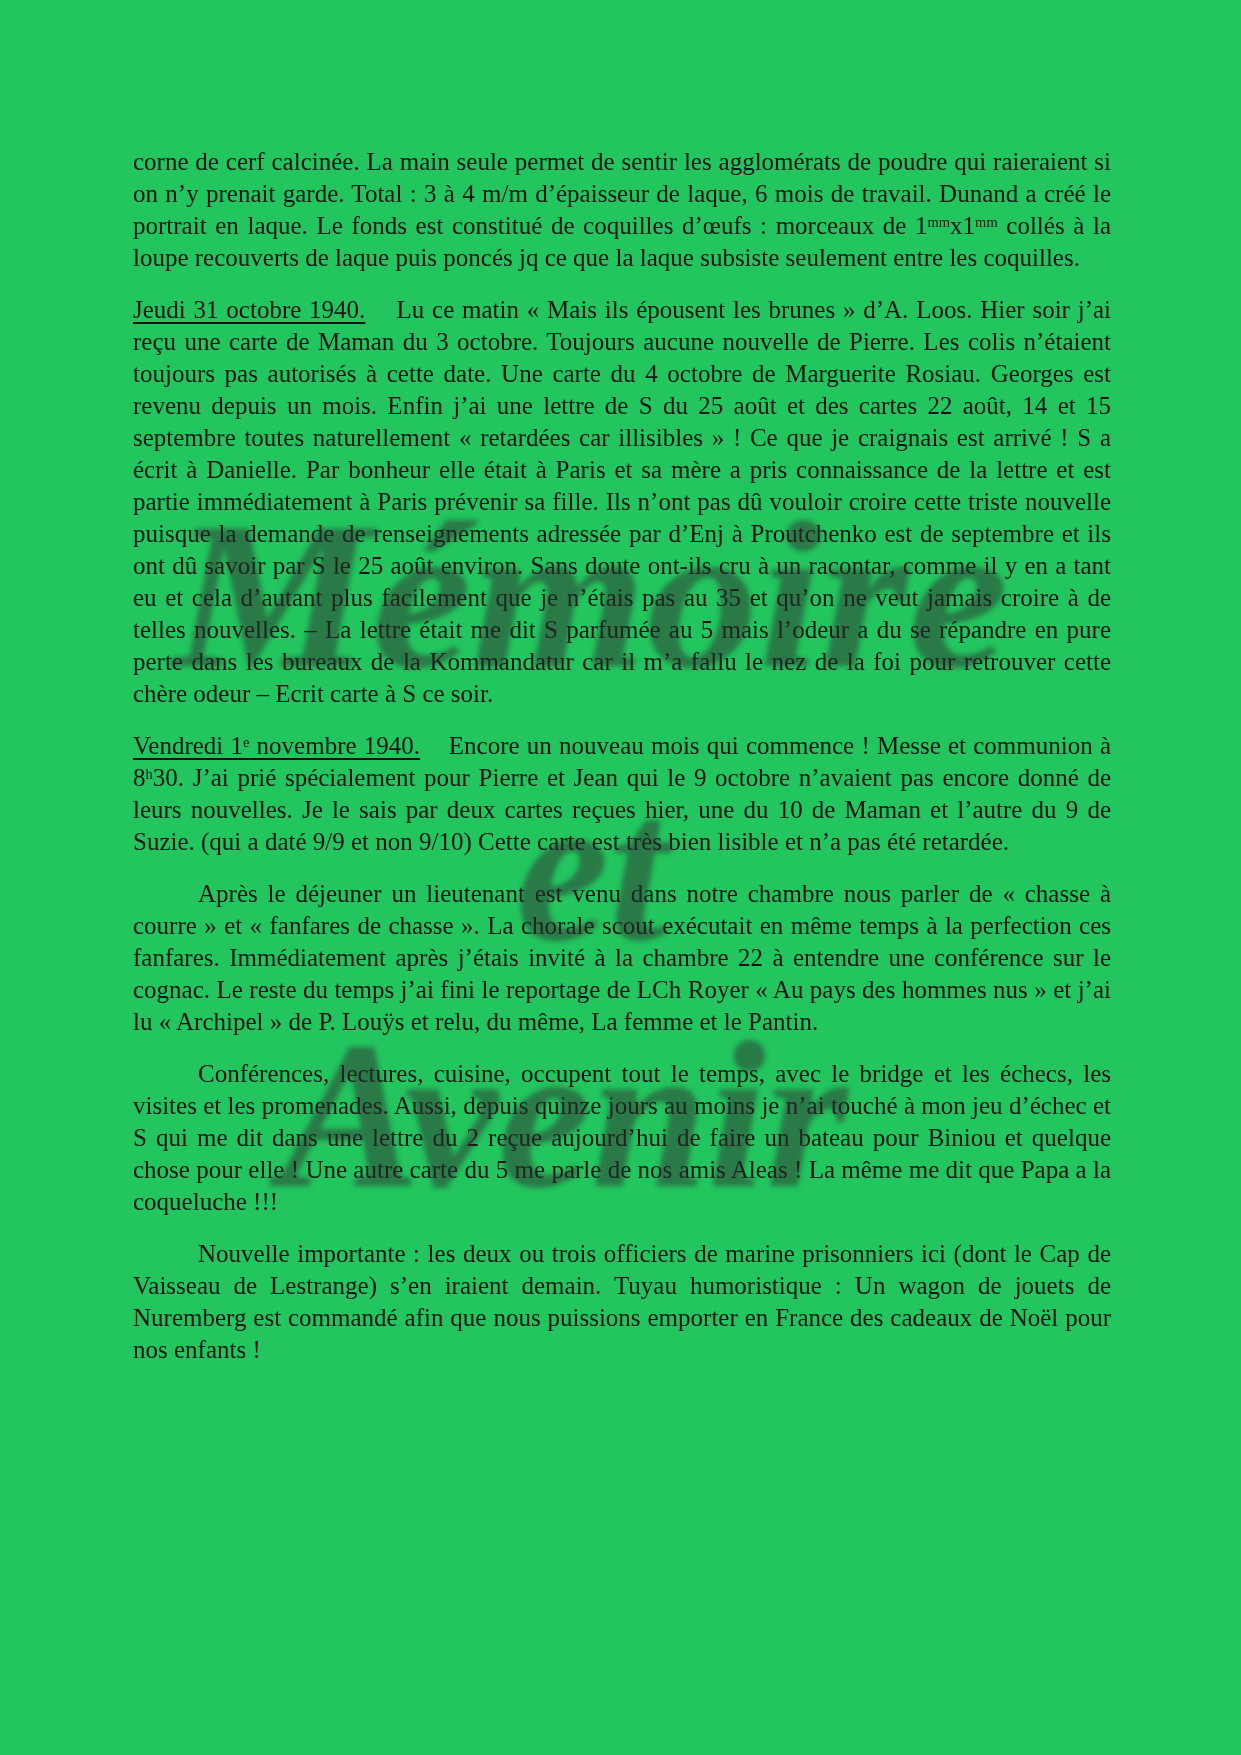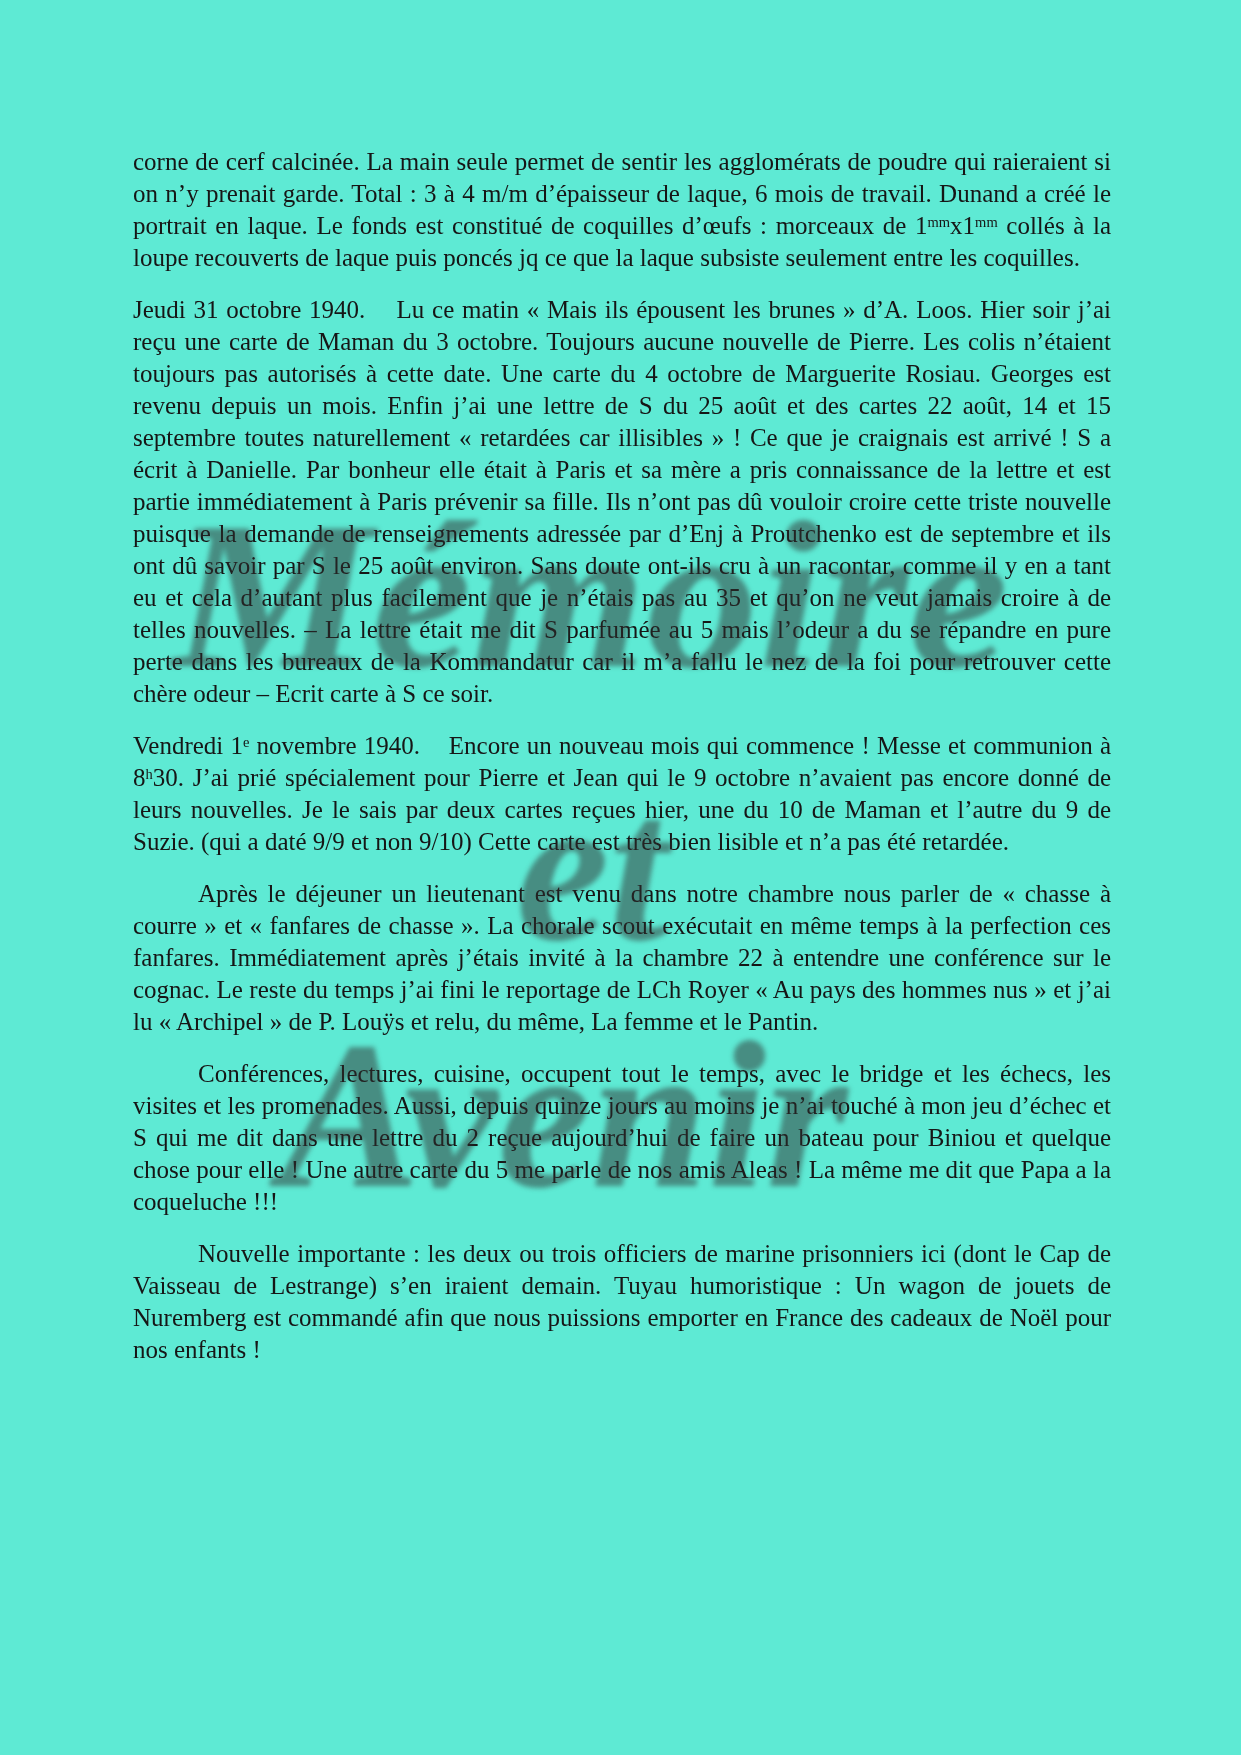--- a/index.html
+++ b/index.html
@@ -6,34 +6,35 @@
   body {
     width: 1241px; height: 1755px;
     background: #ffffff;
     font-family: "Liberation Serif", serif;
     color: #161616;
     position: relative;
     overflow: hidden;
   }
   .page {
     position: absolute; inset: 0;
-    background: #5eead4;
+    background: #22c55e;
     overflow: hidden;
   }
   .text-block {
     position: absolute;
     left: 133px; top: 146px;
     width: 978px;
     font-size: 25px;
     line-height: 32px;
     text-align: justify;
   }
   .text-block p { margin: 0 0 20px 0; }
   .text-block p.indent { text-indent: 65px; }
   .u {
+    text-decoration: underline;
     text-decoration-thickness: 1.5px;
     text-underline-offset: 4px;
   }
   .sup {
     font-size: 0.58em;
     vertical-align: 0.5em;
     line-height: 0;
   }
   .watermark {
     position: absolute;

